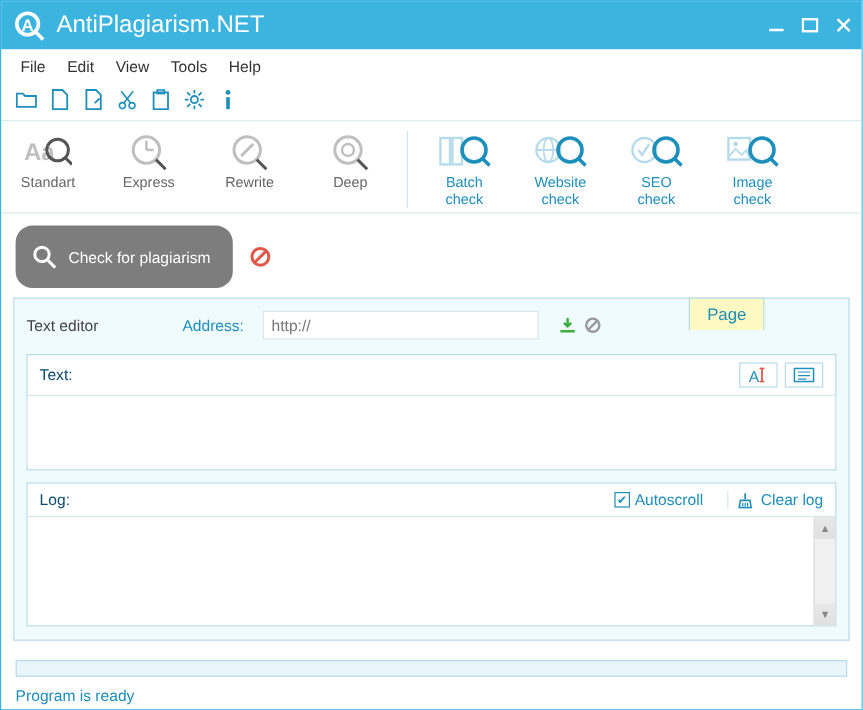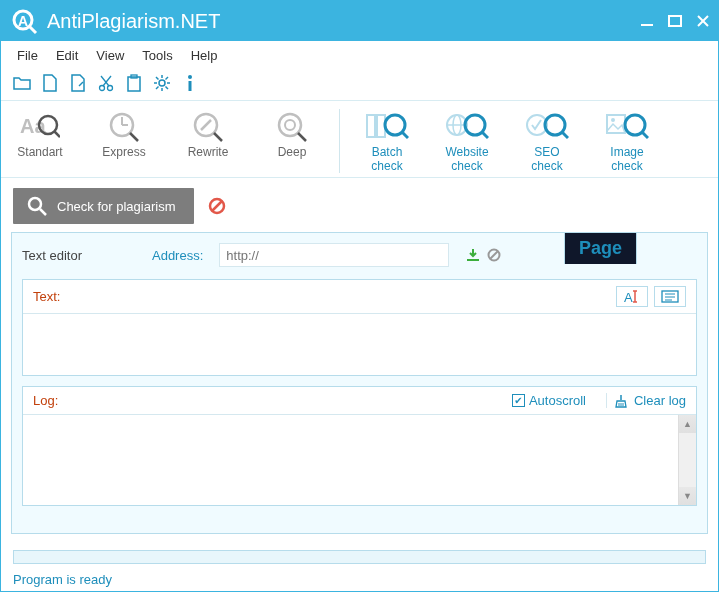--- a/index.html
+++ b/index.html
@@ -15,31 +15,31 @@
 .toolbar { display: flex; gap: 10px; padding: 4px 12px 8px; border-bottom: 1px solid #d8ecf2; align-items: center; }
 .toolbar .icon { width: 18px; height: 18px; display: flex; align-items: center; justify-content: center; cursor: pointer; }
 .ribbon { display: flex; padding: 8px 12px 4px; border-bottom: 1px solid #d8ecf2; }
 .ribbon-left { display: flex; gap: 30px; padding-right: 20px; border-right: 1px solid #d0e6ed; }
 .ribbon-right { display: flex; gap: 26px; padding-left: 20px; align-items: center; }
 .r-item { display: flex; flex-direction: column; align-items: center; cursor: pointer; min-width: 54px; }
 .r-item .ricon { height: 34px; display: flex; align-items: center; justify-content: center; gap: 2px; }
 .r-item .rlabel { font-size: 12px; color: #666; text-align: center; margin-top: 2px; }
 .ribbon-right .rlabel { color: #1e8ebb; }
 .actionbar { padding: 10px 12px 8px; display: flex; align-items: center; gap: 14px; }
-.bigbtn { background: #7d7d7d; color: #fff; border-radius: 1px; height: 36px; padding: 0 18px 0 14px; display: flex; align-items: center; gap: 10px; cursor: pointer; font-size: 13px; }
+.bigbtn { background: #7d7d7d; color: #fff; border-radius: 14px; height: 52px; padding: 0 18px 0 14px; display: flex; align-items: center; gap: 10px; cursor: pointer; font-size: 13px; }
 .content { margin: 0 10px 10px; border: 1px solid #b6dceb; padding: 10px; flex: 1; display: flex; flex-direction: column; position: relative; background: #f0fbff; }
 .tabrow { display: flex; align-items: center; gap: 10px; margin-bottom: 12px; }
 .tabrow .editorlabel { color: #444; font-size: 13px; margin-right: 40px; }
 .addrlabel { color: #1e8ebb; font-size: 13px; margin-left: 20px; margin-right: 6px; }
 .addrinput { border: 1px solid #d5e8ef; background: #fff; width: 230px; height: 24px; padding: 0 6px; font-size: 13px; color: #888; }
 .addricons { display: flex; gap: 6px; margin-left: 6px; align-items: center; }
-.pagetab { position: absolute; top: -1px; right: 70px; border: 1px solid #b6dceb; border-bottom: none; background: #0f172a; padding: 5px 14px; color: #1e8ebb; font-size: 18px; cursor: pointer; font-weight: bold; }
+.pagetab { position: absolute; top: -1px; right: 70px; border: 1px solid #b6dceb; border-bottom: none; background: #fef9c3; padding: 5px 14px; color: #1e8ebb; font-size: 14px; cursor: pointer; }
 .panel { background: #fff; border: 1px solid #b6dceb; }
 .panel-header { display: flex; align-items: center; padding: 6px 10px; border-bottom: 1px solid #d5e8ef; }
-.panel-header .hlabel { color: #c2410c; font-size: 13px; flex: 1; }
+.panel-header .hlabel { color: #0c4a6e; font-size: 13px; flex: 1; }
 .panel-header .hicons { display: flex; gap: 6px; align-items: center; }
 .iconbtn { border: 1px solid #b6dceb; padding: 3px 6px; cursor: pointer; color: #1e8ebb; font-size: 12px; }
 .textarea { width: 100%; height: 58px; border: none; resize: none; padding: 6px 8px; font-size: 13px; outline: none; font-family: inherit; }
 .text-panel { margin-bottom: 10px; }
 .log-panel { display: flex; flex-direction: column; }
 .log-body { height: 90px; display: flex; }
 .log-content { flex: 1; }
 .scrollbar { width: 18px; background: #f0f0f0; border-left: 1px solid #ddd; display: flex; flex-direction: column; }
 .sb-up, .sb-down { height: 18px; background: repeating-linear-gradient(#e8e8e8,#e0e0e0); font-size: 9px; text-align: center; line-height: 18px; color: #888; cursor: pointer; }
 .sb-track { flex: 1; }

